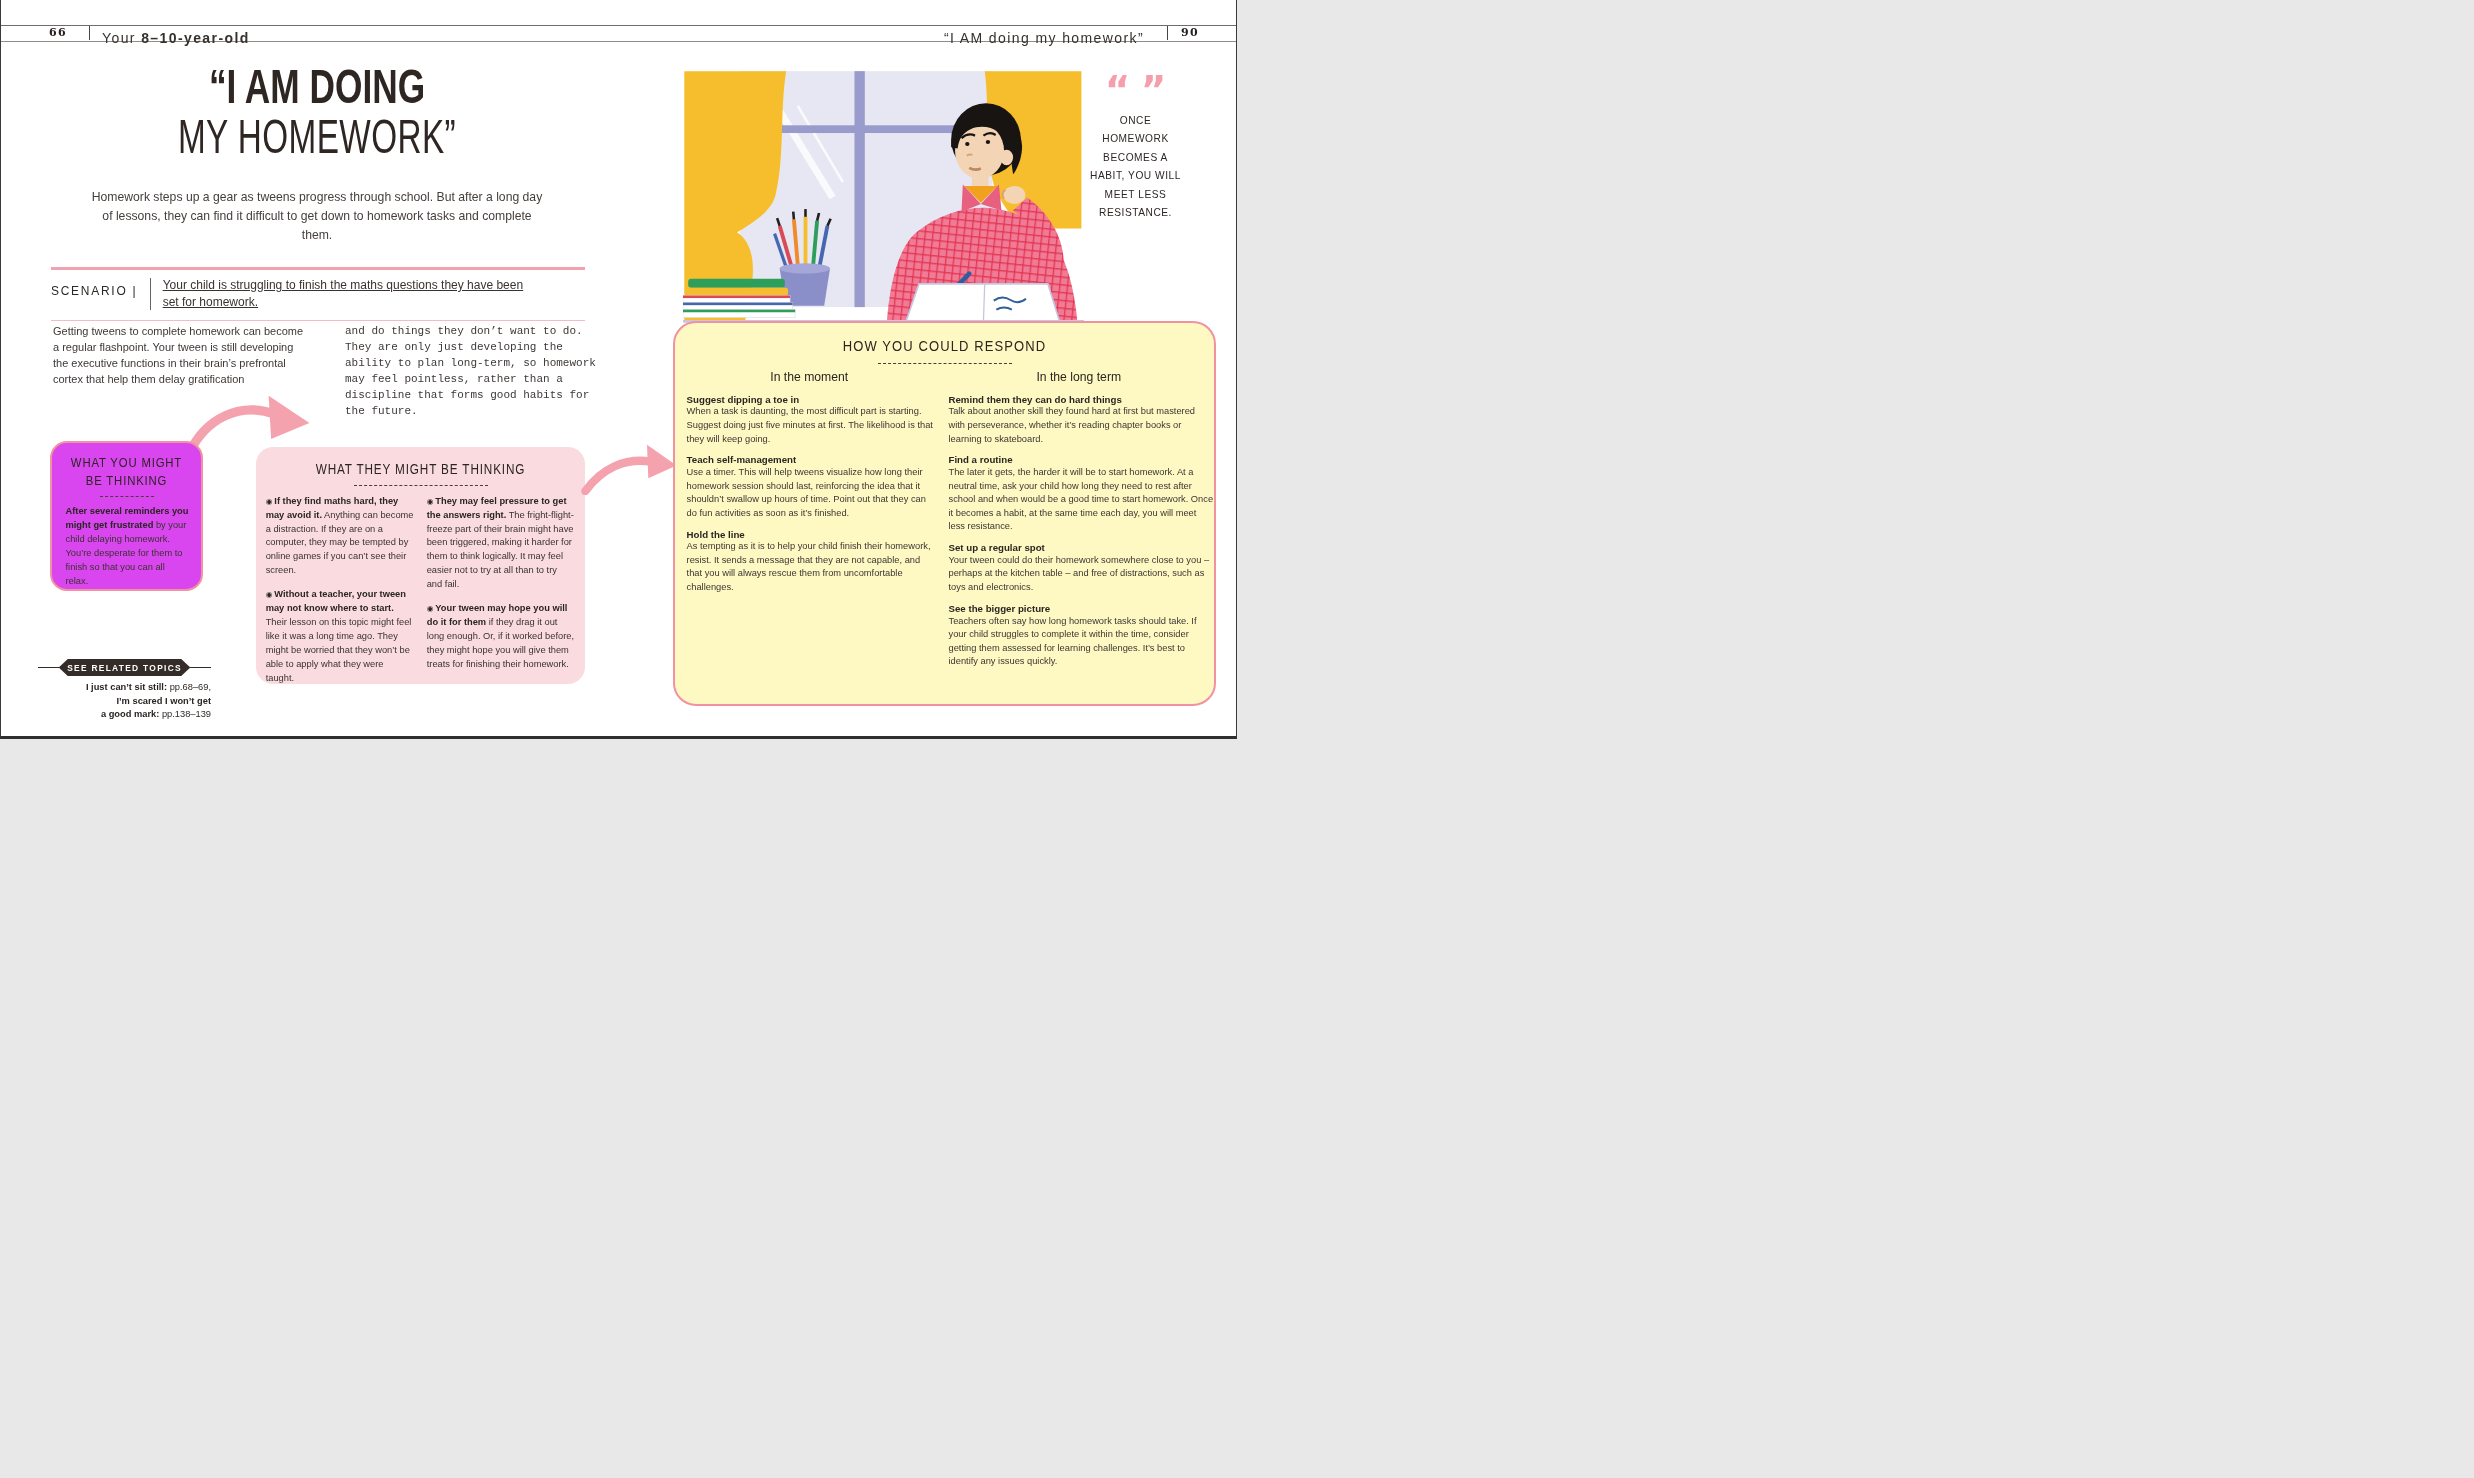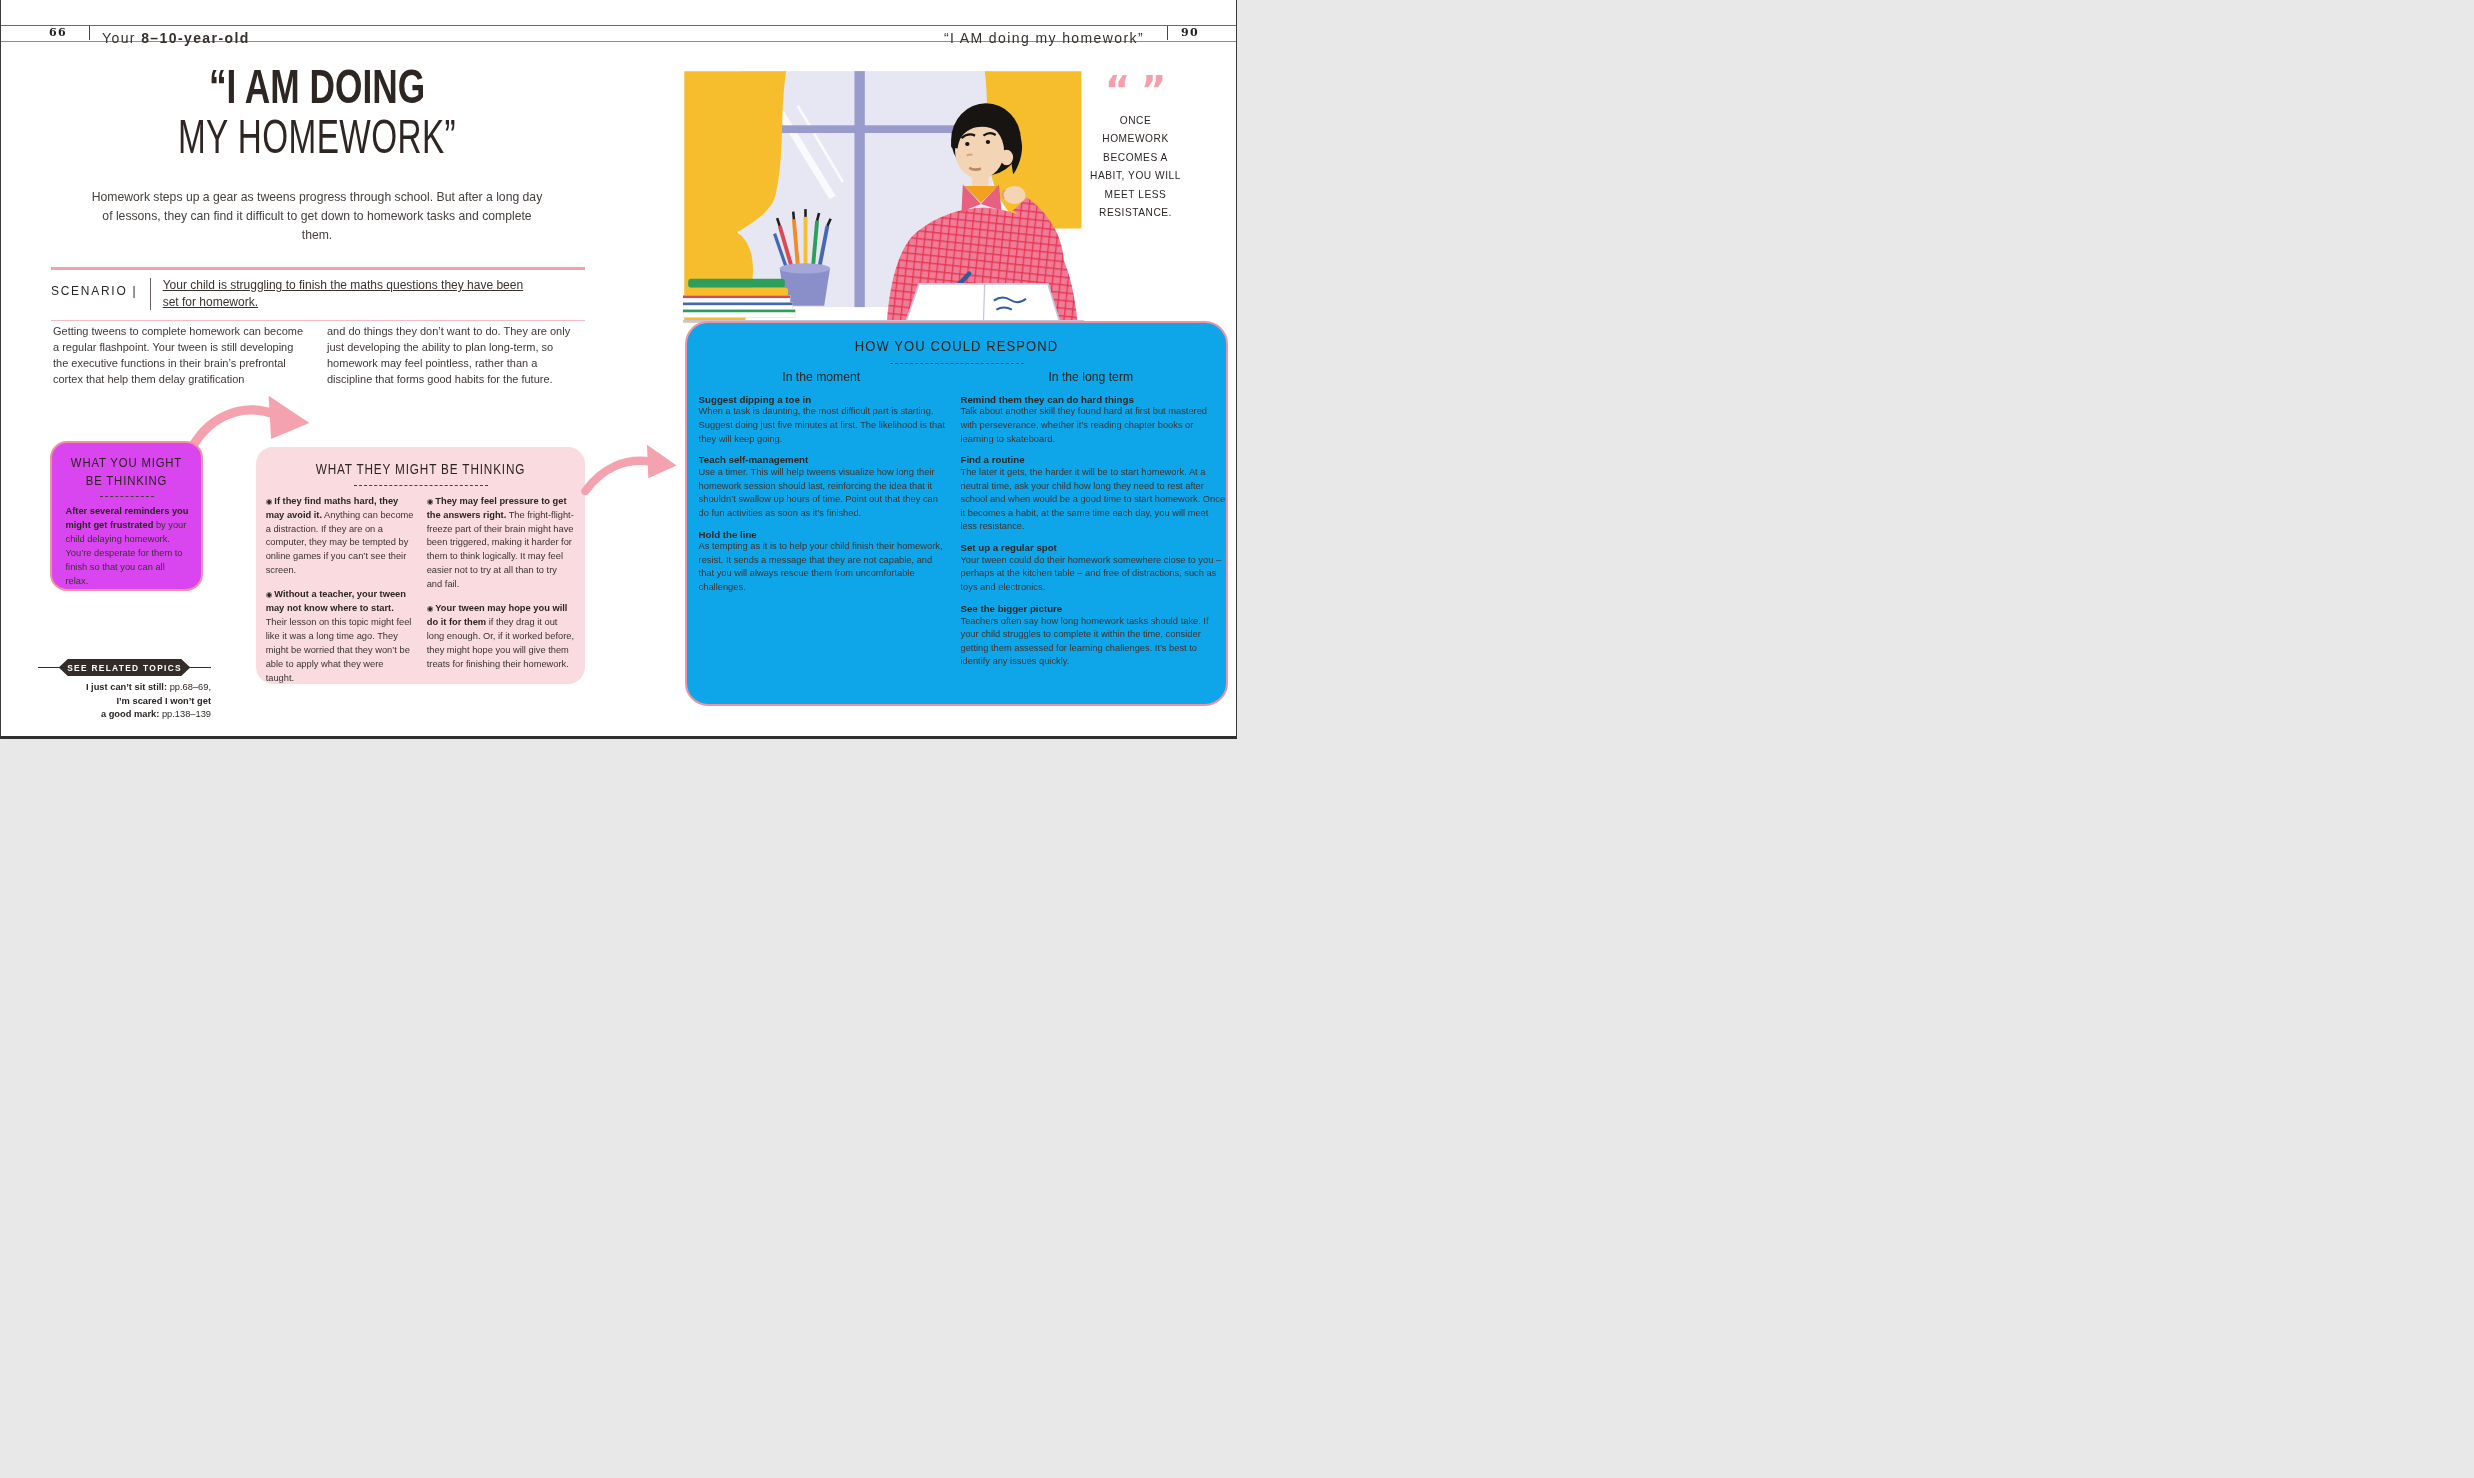--- a/index.html
+++ b/index.html
@@ -22,21 +22,21 @@
   
   .title { position:absolute; left:52px; width:528px; text-align:center; color:#2e2623; line-height:1; }
   .title-l1 { top:62px; font-size:49px; font-weight:800; transform:scaleX(0.72); letter-spacing:0px; }
   .title-l2 { top:112px; font-size:49px; font-weight:400; transform:scaleX(0.68); letter-spacing:0.6px; }
   .intro { position:absolute; left:87px; top:188px; width:458px; text-align:center; font-size:12.2px; line-height:1.57; color:#46403d; }
   .scenario { position:absolute; left:50px; top:267px; width:534px; border-top:3.9px solid #F2A2AE; border-bottom:1.3px solid #F3BCC5; padding:7px 0 8.4px 0; display:flex; align-items:flex-start; }
   .scenario-label { font-size:13px; letter-spacing:1.9px; color:#2c2724; margin-top:6.4px; white-space:nowrap; transform:scaleX(0.92); transform-origin:left center; }
   .scenario-sep { width:1px; align-self:stretch; background:#6a625e; margin:1.3px 11.6px 1.3px 5.2px; }
   .scenario-text { font-size:12px; line-height:1.45; color:#39332f; width:361px;text-decoration:underline; }
   .bodycol { position:absolute; top:324px; width:256px; font-size:11px; line-height:1.45; color:#3e3835; }
-  .bc1 { left:52px; } .bc2 { left:326px; }
+  .bc1 { left:52px; } .bc2 { left:344px;font-family:Liberation Mono, monospace; }
   
   .box-you { position:absolute; left:49px; top:441px; width:153px; height:150px; background:#d946ef; border:2.3px solid #F2919F; border-radius:17px; text-align:center; }
   .boxhead { font-size:13.5px; letter-spacing:1px; color:#2b2421; line-height:1.35; transform:scaleX(0.84); }
   .box-you .boxhead { margin-top:11px; }
   .dash { border-top:1.6px dashed #453e3a; margin:5.8px auto 6.4px; }
   .dash-sm { width:54px; }
   .box-you p { text-align:left; padding:1.3px 12.2px 0 13.5px; font-size:9.3px; line-height:1.5; color:#39332f; }
   .box-you b, .box-they b, .resp-item h4, .rel-lines b { color:#2a2522; }
   
   .arrow { position:absolute; }
@@ -57,21 +57,21 @@
   .they-col { flex:1; } 
   .they-col p { font-size:9.3px; line-height:1.5; color:#3a3230; margin-bottom:9.7px; }
   .bdot { font-size:7.7px; margin-right:1.9px; color:#2a2522; }
   
   .illus { position:absolute; left:682px; top:71px; width:401px; height:253px; }
   
   .quote { position:absolute; left:1070px; top:75px; width:129px; text-align:center; }
   .quote-marks { display:flex; justify-content:center; gap:10.3px; color:#F59FAD; font-size:39px; font-weight:800; line-height:0.8; height:27px; letter-spacing:0; font-family:"DejaVu Sans", sans-serif; }
   .quote-text { margin-top:9px; font-size:11.3px; line-height:1.63; letter-spacing:0.6px; color:#2d2724; transform:scaleX(0.9); white-space:pre-line; }
   
-  .box-respond { position:absolute; left:672px; top:321px; width:543px; height:385px; background:#0ea5e9; border:2.3px solid #F2919F; border-radius:23px;margin-left:12px; }
+  .box-respond { position:absolute; left:672px; top:321px; width:543px; height:385px; background:#fef9c3; border:2.3px solid #F2919F; border-radius:23px; }
   .box-respond .boxhead { margin-top:13px; text-align:center; font-size:15.5px; letter-spacing:1.3px; }
   .resp-heads { display:flex; margin-top:5.8px; }
   .resp-heads div { font-size:12.2px; font-weight:400; color:#2a2421; text-align:center; }
   .rh1 { width:271px; } .rh2 { width:273px; }
   .resp-cols { display:flex; padding:1.3px 0 0 11.6px; }
   .resp-col1 { width:253px; } .resp-col2 { width:267px; margin-left:10.3px; }
   .resp-item h4 { font-size:9.7px; font-weight:700; margin:8.4px 0 0.6px; }
   .resp-item p { font-size:9.3px; line-height:1.46; color:#3b3532; }
 </style>
 </head>

